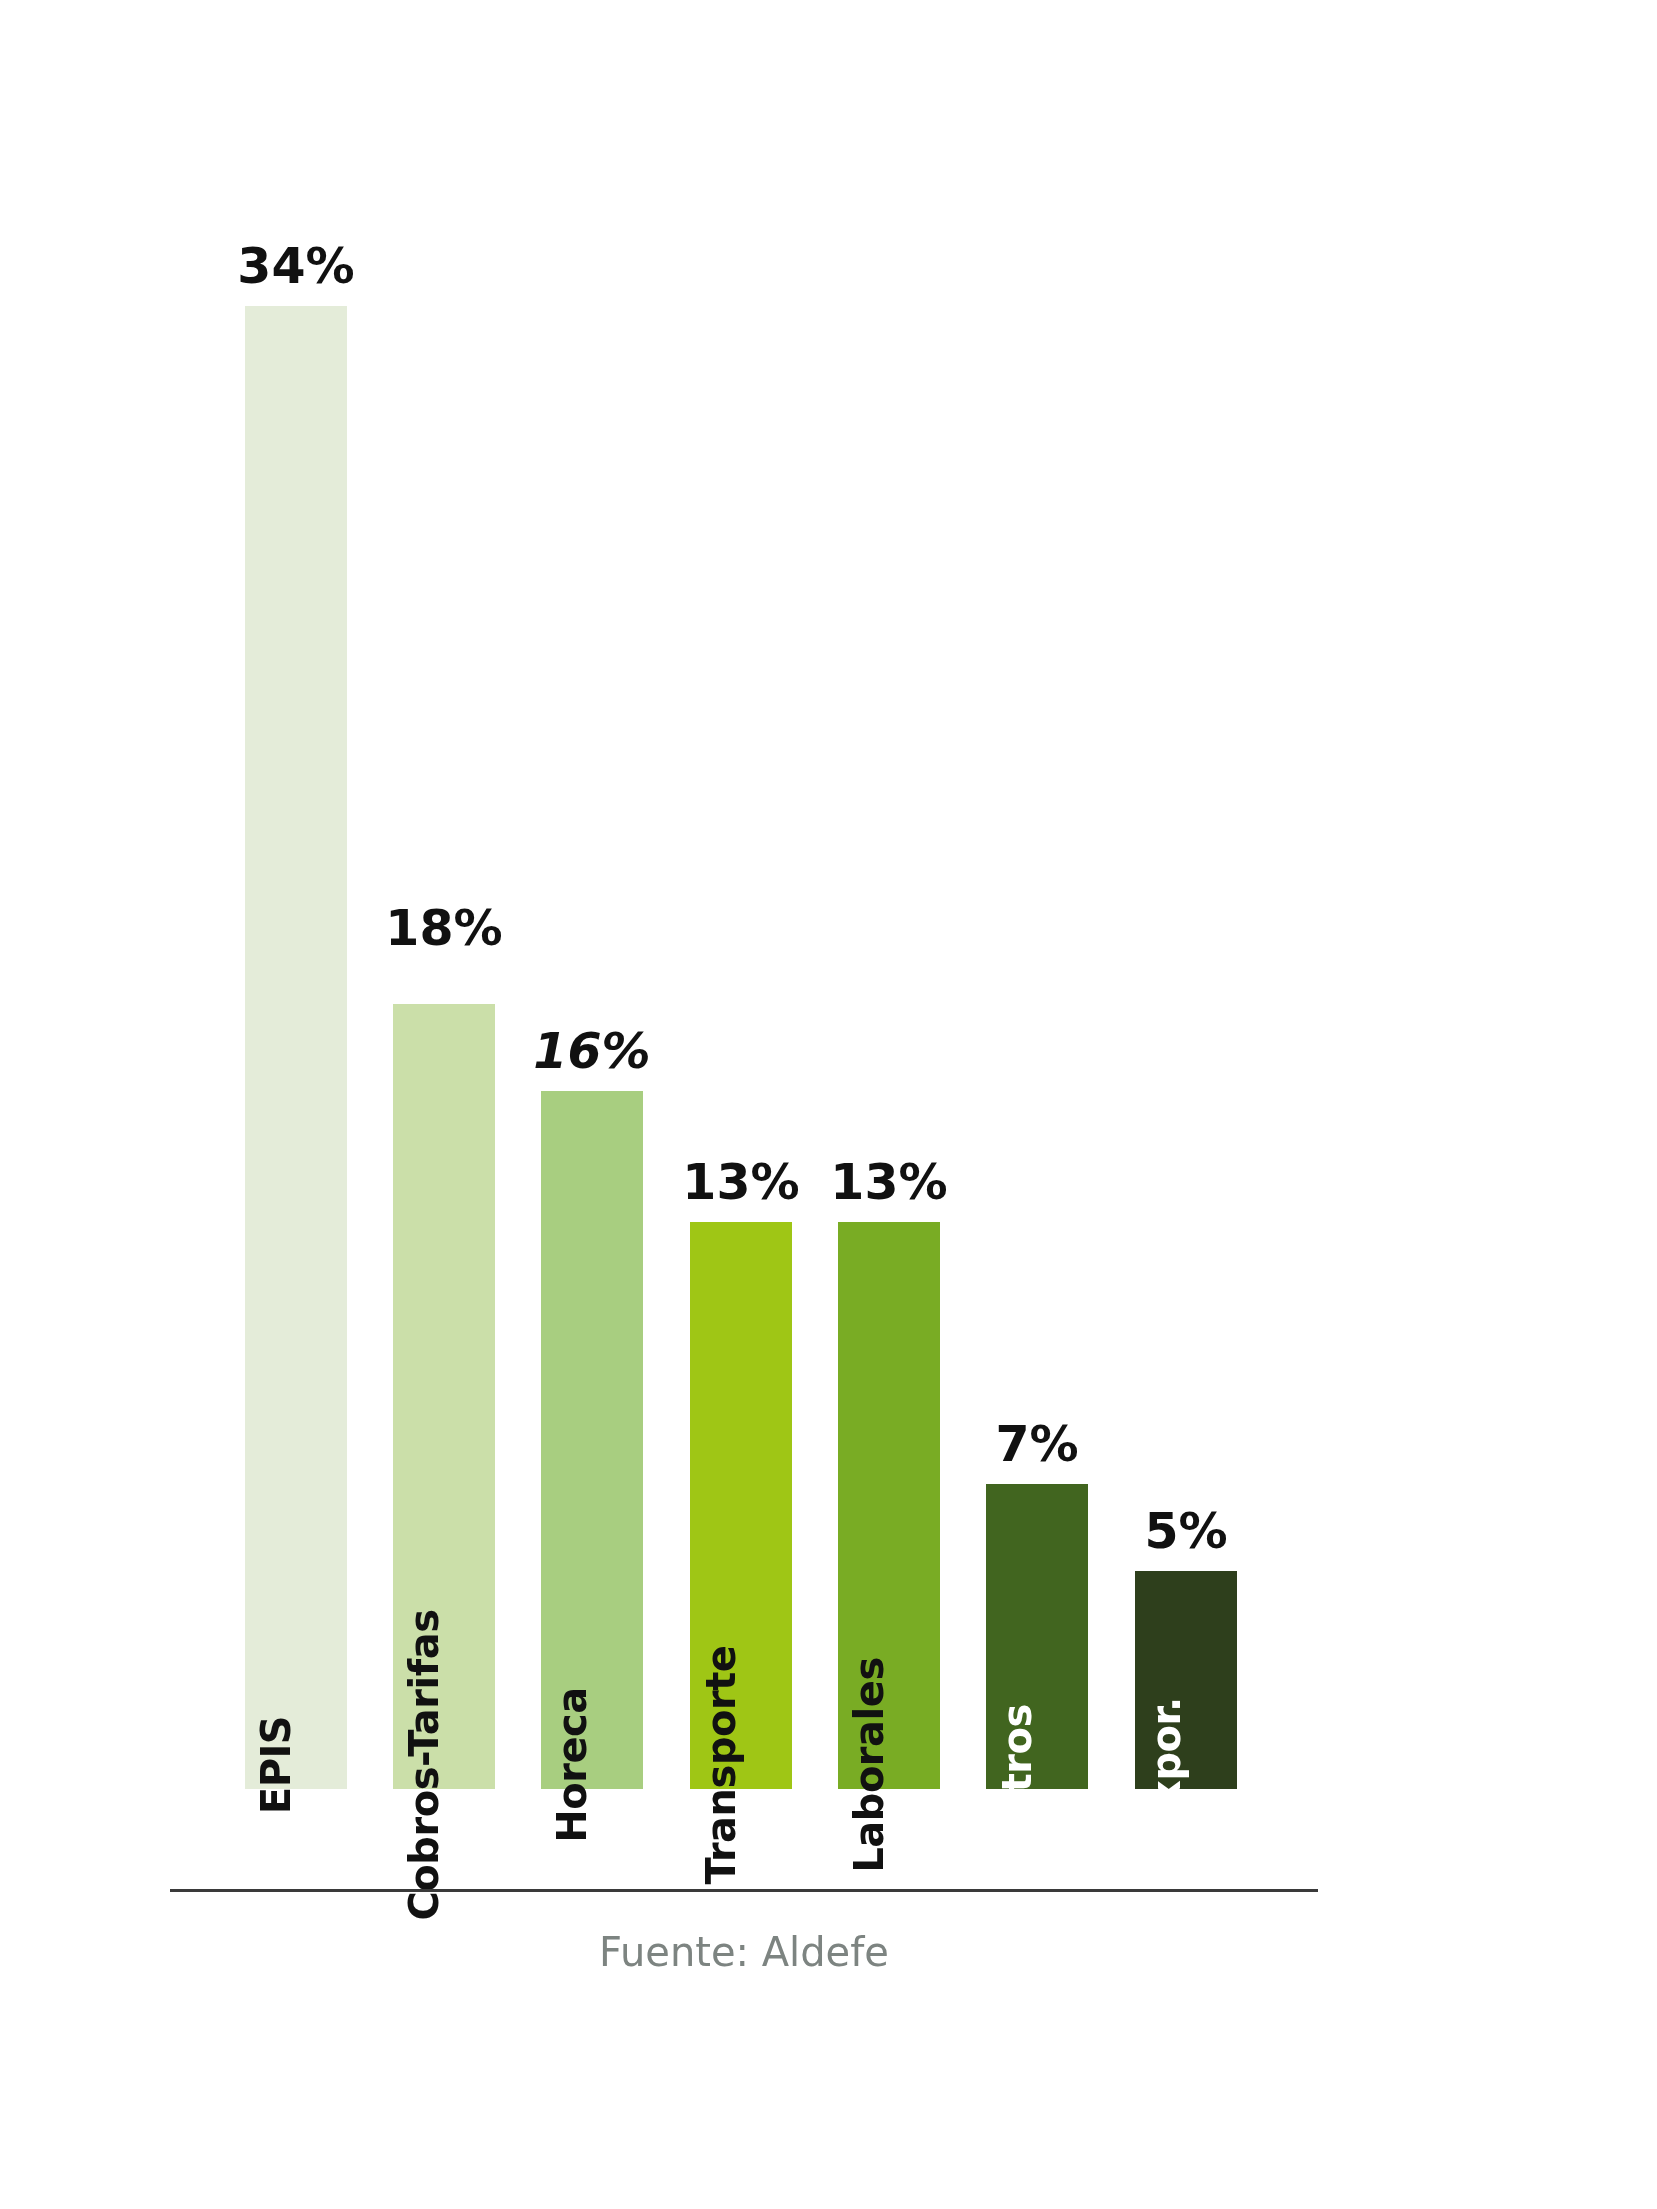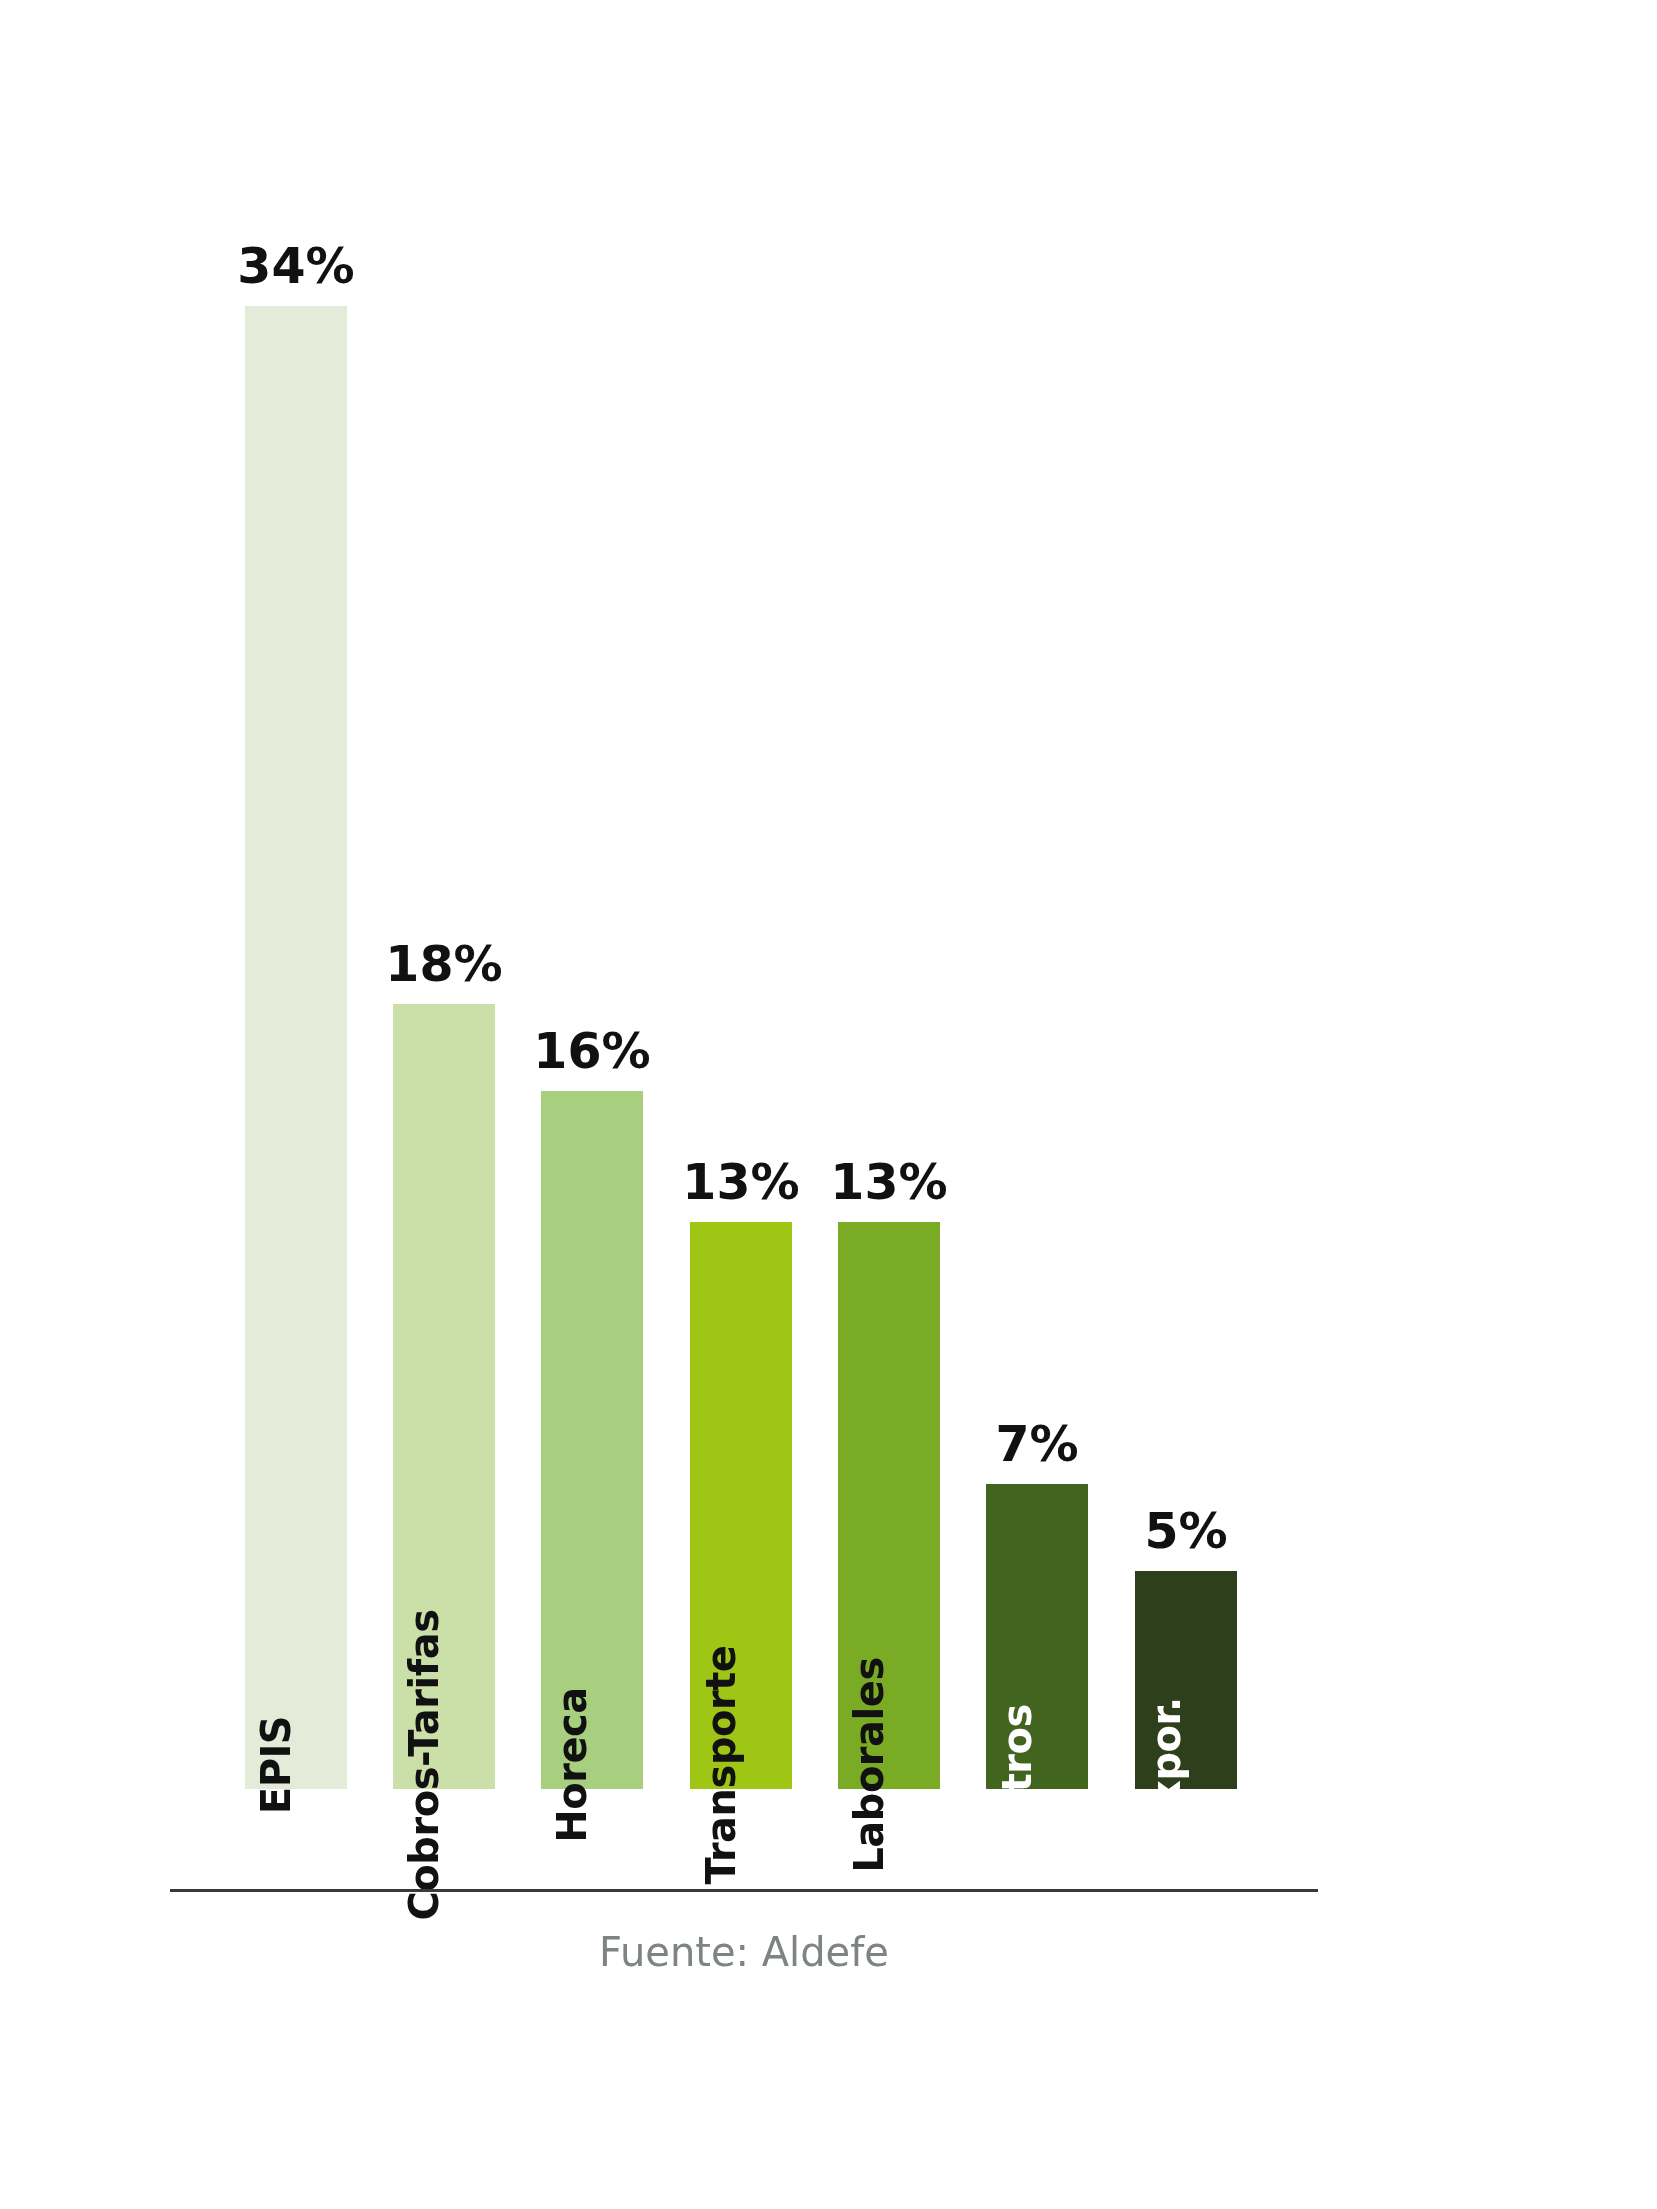--- a/index.html
+++ b/index.html
@@ -102,26 +102,26 @@
 
   <div id="plot-area">
       <div class="bar-group" style="left: 245px; width: 102px; height: 1789px;">
         <div class="bar-rect" style="height: 1483px; background: rgb(228, 236, 217);"></div>
         <div class="bar-category-label" style="color: rgb(17, 17, 17); bottom: 24.5px;">EPIS</div>
         <div class="bar-value-label" style="bottom: 1498px;">34%</div>
       </div>
       <div class="bar-group" style="left: 393px; width: 102px; height: 1789px;">
         <div class="bar-rect" style="height: 785px; background: rgb(203, 223, 169);"></div>
         <div class="bar-category-label" style="color: rgb(17, 17, 17); bottom: 24.5px;">Cobros-Tarifas</div>
-        <div class="bar-value-label" style="bottom: 800px;">18%</div>
+        <div class="bar-value-label" style="bottom: 836px;">18%</div>
       </div>
       <div class="bar-group" style="left: 541px; width: 102px; height: 1789px;">
         <div class="bar-rect" style="height: 698px; background: rgb(168, 206, 128);"></div>
         <div class="bar-category-label" style="color: rgb(17, 17, 17); bottom: 24.5px;">Horeca</div>
-        <div class="bar-value-label" style="bottom: 713px;">16%</div>
+        <div class="bar-value-label" style="bottom: 713px; font-style: italic;">16%</div>
       </div>
       <div class="bar-group" style="left: 690px; width: 102px; height: 1789px;">
         <div class="bar-rect" style="height: 567px; background: rgb(159, 198, 21);"></div>
         <div class="bar-category-label" style="color: rgb(17, 17, 17); bottom: 24.5px;">Transporte</div>
         <div class="bar-value-label" style="bottom: 582px;">13%</div>
       </div>
       <div class="bar-group" style="left: 838px; width: 102px; height: 1789px;">
         <div class="bar-rect" style="height: 567px; background: rgb(121, 172, 36);"></div>
         <div class="bar-category-label" style="color: rgb(17, 17, 17); bottom: 24.5px;">Laborales</div>
         <div class="bar-value-label" style="bottom: 582px;">13%</div>

